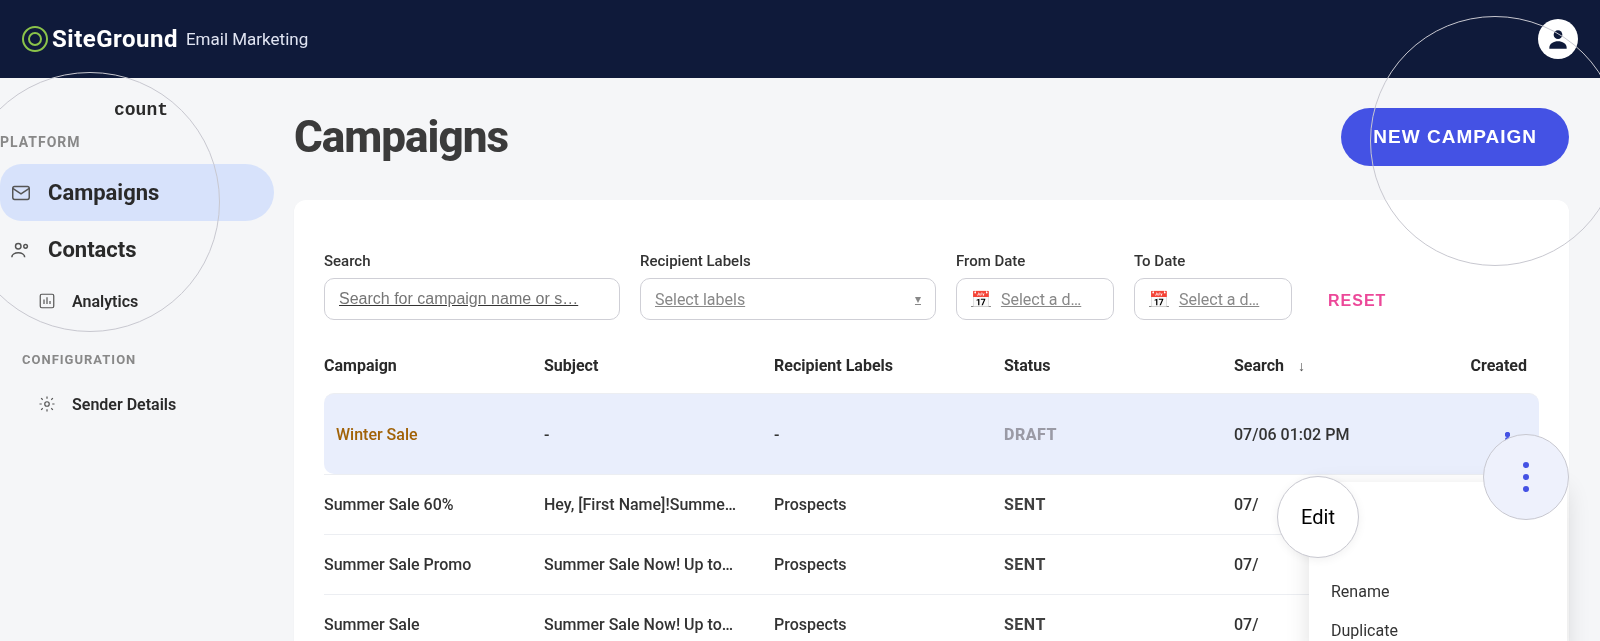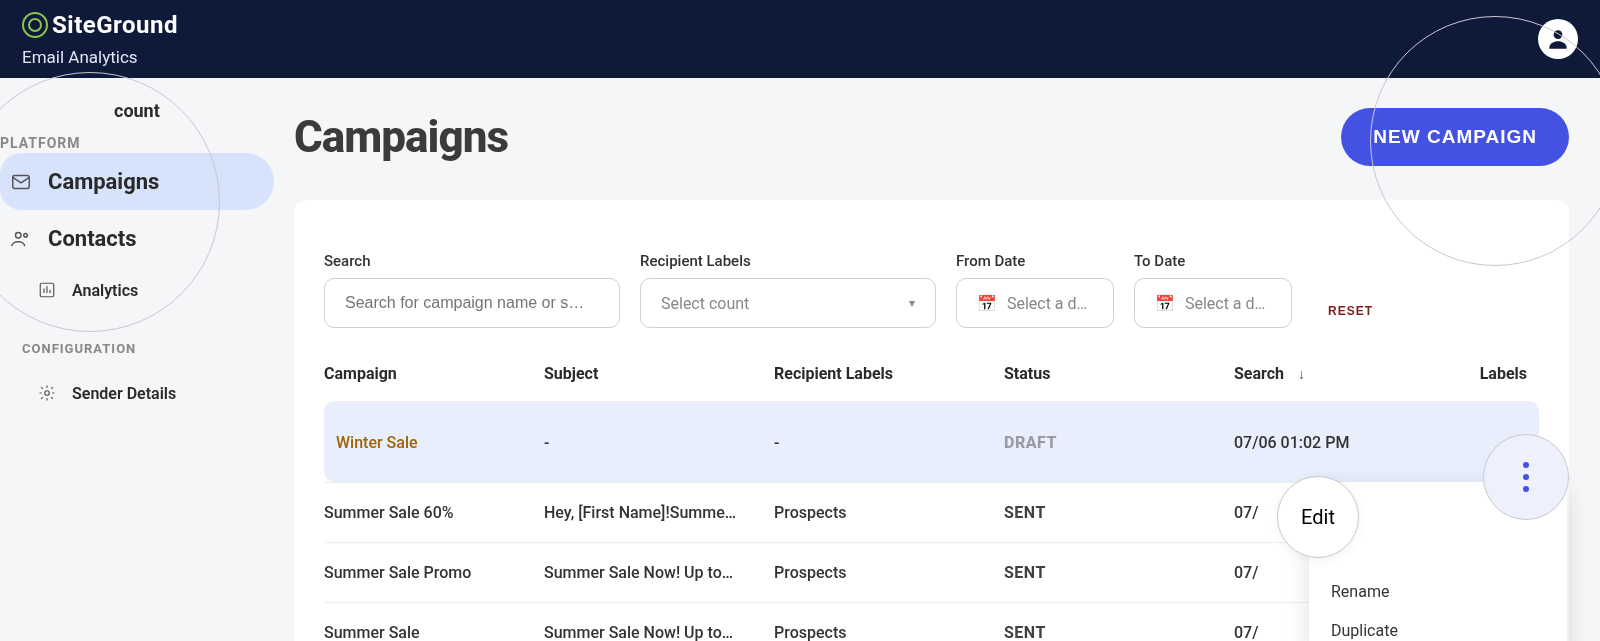--- a/index.html
+++ b/index.html
@@ -14,21 +14,21 @@
 
   
   .topbar {
     background: #0f1a3a;
     height: 78px;
     display: flex;
     align-items: center;
     padding: 0 22px;
     color: #fff;
   }
-  .logo-wrap { display: flex; align-items: flex-start; gap: 8px; flex-direction: column; }
+  .logo-wrap { display: flex; align-items: center; gap: 8px; }
   .logo-text {
     font-size: 24px;
     font-weight: 700;
     display: flex;
     align-items: center;
     gap: 4px;
     letter-spacing: 0.5px;
   }
   .logo-swirl {
     width: 26px; height: 26px;
@@ -60,27 +60,28 @@
     background: #f5f6f8;
     padding-top: 10px;
     flex-shrink: 0;
   }
   .account-crumb {
     font-weight: 700;
     font-size: 18px;
     color: #2a2a2a;
     padding: 12px 24px 0;
     margin-left: 90px;
+    font-family: Liberation Mono, monospace;
   }
   .sidebar-section-label {
     font-size: 14px;
     font-weight: 700;
     letter-spacing: 1px;
     color: #888;
-    padding: 14px 0 2px 0;
+    padding: 14px 0 14px 0;
   }
   .sidebar-item {
     display: flex;
     align-items: center;
     gap: 16px;
     padding: 16px 0 16px 10px;
     font-size: 22px;
     font-weight: 700;
     color: #2a2a2a;
     cursor: pointer;
@@ -126,32 +127,33 @@
     margin-top: 34px;
     padding: 22px 30px 0;
     box-shadow: 0 1px 2px rgba(0,0,0,0.04);
   }
   .filters { display: flex; gap: 20px; align-items: flex-end; flex-wrap: nowrap; }
   .filter-group { display:flex; flex-direction:column; gap:8px;margin-top:30px; }
   .filter-label { font-size: 15px; color:#333; font-weight:500; }
   .text-input, .select-input, .date-input {
     border: 1px solid #cfcfd6;
     border-radius: 10px;
-    padding: 10px 20px;
+    padding: 10px 14px;
     font-size: 16px;
     color: #333;
     background:#fff;
-    height: 50px;
+    height: 42px;
+    text-decoration: underline;
   }
   .text-input { width: 296px; }
   .select-input { width: 296px; display:flex; align-items:center; justify-content:space-between; color:#888; cursor:pointer; }
   .date-input { width: 158px; display:flex; align-items:center; gap:10px; color:#888; cursor:pointer; overflow:hidden; white-space:nowrap; }
   .reset-btn {
     border:none; background:none;
-    color:#7f1d1d; font-weight:800; font-size:12px; letter-spacing:1px;
+    color:#ec4899; font-weight:800; font-size:16px; letter-spacing:1px;
     padding: 10px 8px; cursor:pointer; margin-left:8px;
   }
 
   
   .tbl-header, .tbl-row {
     display: grid;
     grid-template-columns: 220px 230px 230px 230px 225px 80px;
     align-items: center;
     padding: 18px 0;
     font-size: 16px;
@@ -251,21 +253,21 @@
 </style>
 </head>
 <body>
 
 <div class="topbar">
   <div class="logo-wrap">
     <div class="logo-text">
       <span class="logo-swirl"></span>
       <span>SiteGround</span>
     </div>
-    <span class="product-name">Email Analytics</span>
+    <span class="product-name">Email Marketing</span>
   </div>
   <div class="avatar">
     <svg viewBox="0 0 24 24">
         <circle cx="12" cy="8" r="4"></circle>
         <path d="M4 20c0-4 4-6 8-6s8 2 8 6v1H4z"></path>
       </svg>
   </div>
 </div>
 
 <div class="page">
@@ -326,21 +328,21 @@
 
     <div class="panel">
       <div class="filters">
         <div class="filter-group">
           <span class="filter-label">Search</span>
           <input class="text-input" placeholder="Search for campaign name or s…" style="">
         </div>
         <div class="filter-group">
           <span class="filter-label">Recipient Labels</span>
           <div class="select-input">
-            <span>Select count</span>
+            <span>Select labels</span>
             <span class="chev">▾</span>
           </div>
         </div>
         <div class="filter-group">
           <span class="filter-label">From Date</span>
           <div class="date-input">
             <span class="cal-ico">📅</span>
             <span>Select a d…</span>
           </div>
         </div>
@@ -356,21 +358,21 @@
 
       <div class="tbl-header">
         <div class="cell">Campaign</div>
         <div class="cell">Subject</div>
         <div class="cell">Recipient Labels</div>
         <div class="cell">Status</div>
         <div class="cell">
           <span>Search</span>
           <span class="sort-icon">↓</span>
         </div>
-        <div class="cell" style="text-align:right">Labels</div>
+        <div class="cell" style="text-align:right">Created</div>
       </div>
 
       <div class="tbl-row highlight">
         <div class="cell campaign-link">Winter Sale</div>
         <div class="cell">-</div>
         <div class="cell">-</div>
         <div class="cell status-draft">DRAFT</div>
         <div class="cell">07/06     01:02 PM</div>
         <div class="cell actions-cell">
           <span class="kebab">

